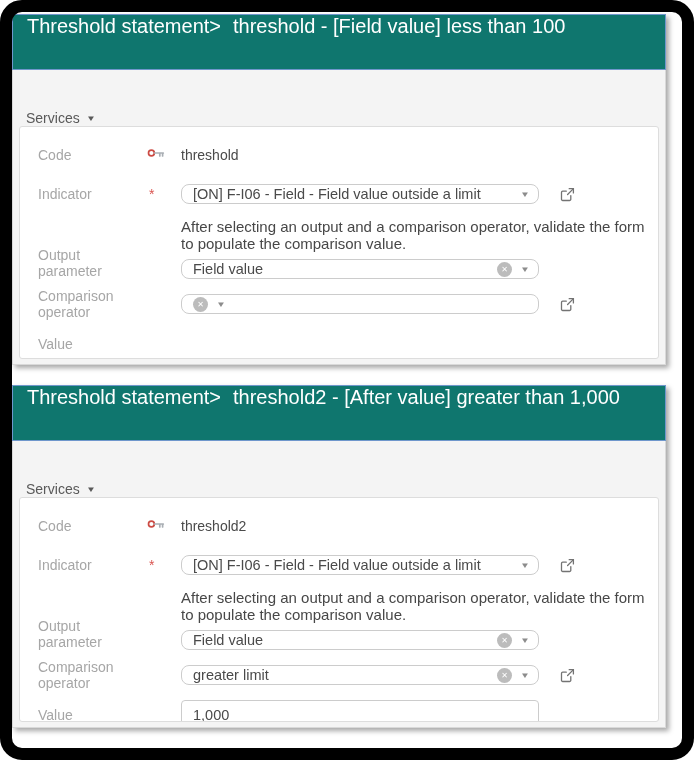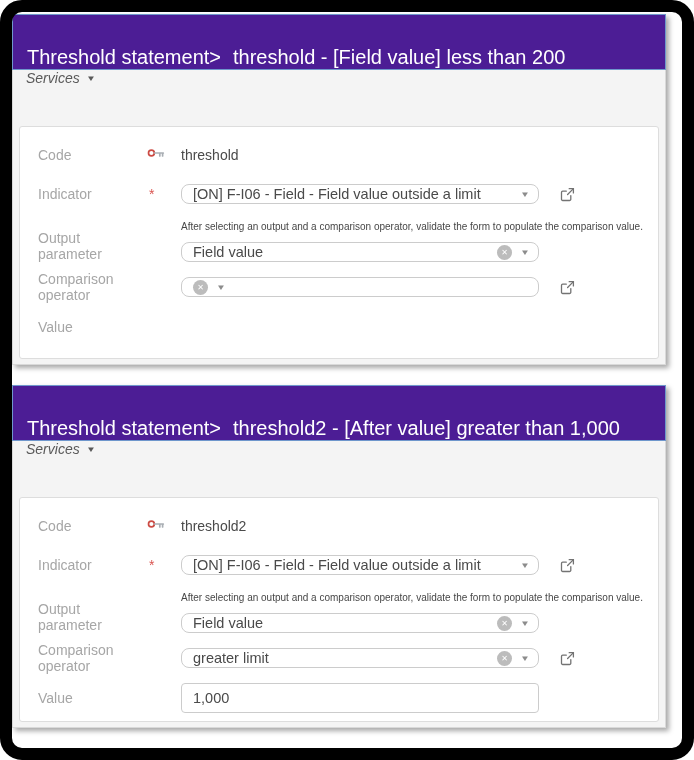--- a/index.html
+++ b/index.html
@@ -9,29 +9,29 @@
 
   
   .frame { position:absolute; inset:0; border:12px solid #000;
            border-radius:22px; pointer-events:none; z-index:10; }
 
   .panel { position:absolute; left:12px; width:654px; display:flex; flex-direction:column;
            box-shadow:3px 3px 5px rgba(0,0,0,0.35); background:#f4f4f4; }
   .panel-1 { top:14px;  height:351px; }
   .panel-2 { top:385px; height:343px; }
 
-  .panel-header { height:56px; background:#4c1d95; border:1px solid #6f97cc;
-                  display:flex; align-items:flex-end; padding:0 14px;
+  .panel-header { height:56px; background:#0f766e; border:1px solid #6f97cc;
+                  display:flex; align-items:flex-start; padding:0 14px;
                   color:#fff; font-size:20px; white-space:nowrap; overflow:hidden; }
   .panel-header .crumb { margin-right:12px; }
 
   .panel-body { flex:1; border:1px solid #d9d9d9; border-top:none;
                 display:flex; flex-direction:column; overflow:hidden; }
 
-  .menu-bar { height:56px; display:flex; align-items:flex-start; padding-left:13px;font-style:italic; }
+  .menu-bar { height:56px; display:flex; align-items:flex-end; padding-left:13px; }
   .menu-trigger { display:flex; align-items:center; gap:7px; color:#595959;
                   font-size:14px; cursor:pointer; }
   .menu-caret { font-size:8px; color:#595959; transform:scaleX(1.25); }
 
   .form-box { flex:1; margin:0 6px 5px 6px; background:#fff;
               border:1px solid #ddd; border-radius:3px; padding:13px 17px 8px 0;
               overflow:hidden; }
 
   .row { display:flex; align-items:center; margin-bottom:9px; min-height:30px; }
   .row.top { align-items:flex-end; }
@@ -53,32 +53,32 @@
                color:#fff; font-size:8px; line-height:15px; text-align:center;
                flex-shrink:0; cursor:pointer; }
 
   .text-input { width:358px; height:30px; border:1px solid #ccc; border-radius:4px;
                 padding:0 11px; color:#4a4a4a; font-size:14.5px;
                 font-family:"Liberation Sans", sans-serif; outline:none; }
 
   .ext-link { margin-left:21px; display:flex; align-items:center; cursor:pointer;
               flex-shrink:0; padding-top:1px; }
 
-  .help-text { color:#474747; font-size:10px; line-height:17px;
+  .help-text { color:#474747; font-size:15px; line-height:17px;
                width:475px; margin-bottom:7px; }
 
   .stacked { display:flex; flex-direction:column; }
 </style>
 </head>
 <body>
 
 <div class="panel panel-1">
   <div class="panel-header">
     <span class="crumb">Threshold statement&gt;</span>
-    <span>threshold - [Field value] less than 200</span>
+    <span>threshold - [Field value] less than 100</span>
   </div>
   <div class="panel-body">
     <div class="menu-bar">
       <span class="menu-trigger">
         <span>Services</span>
         <span class="menu-caret">▼</span>
       </span>
     </div>
     <div class="form-box">
 

